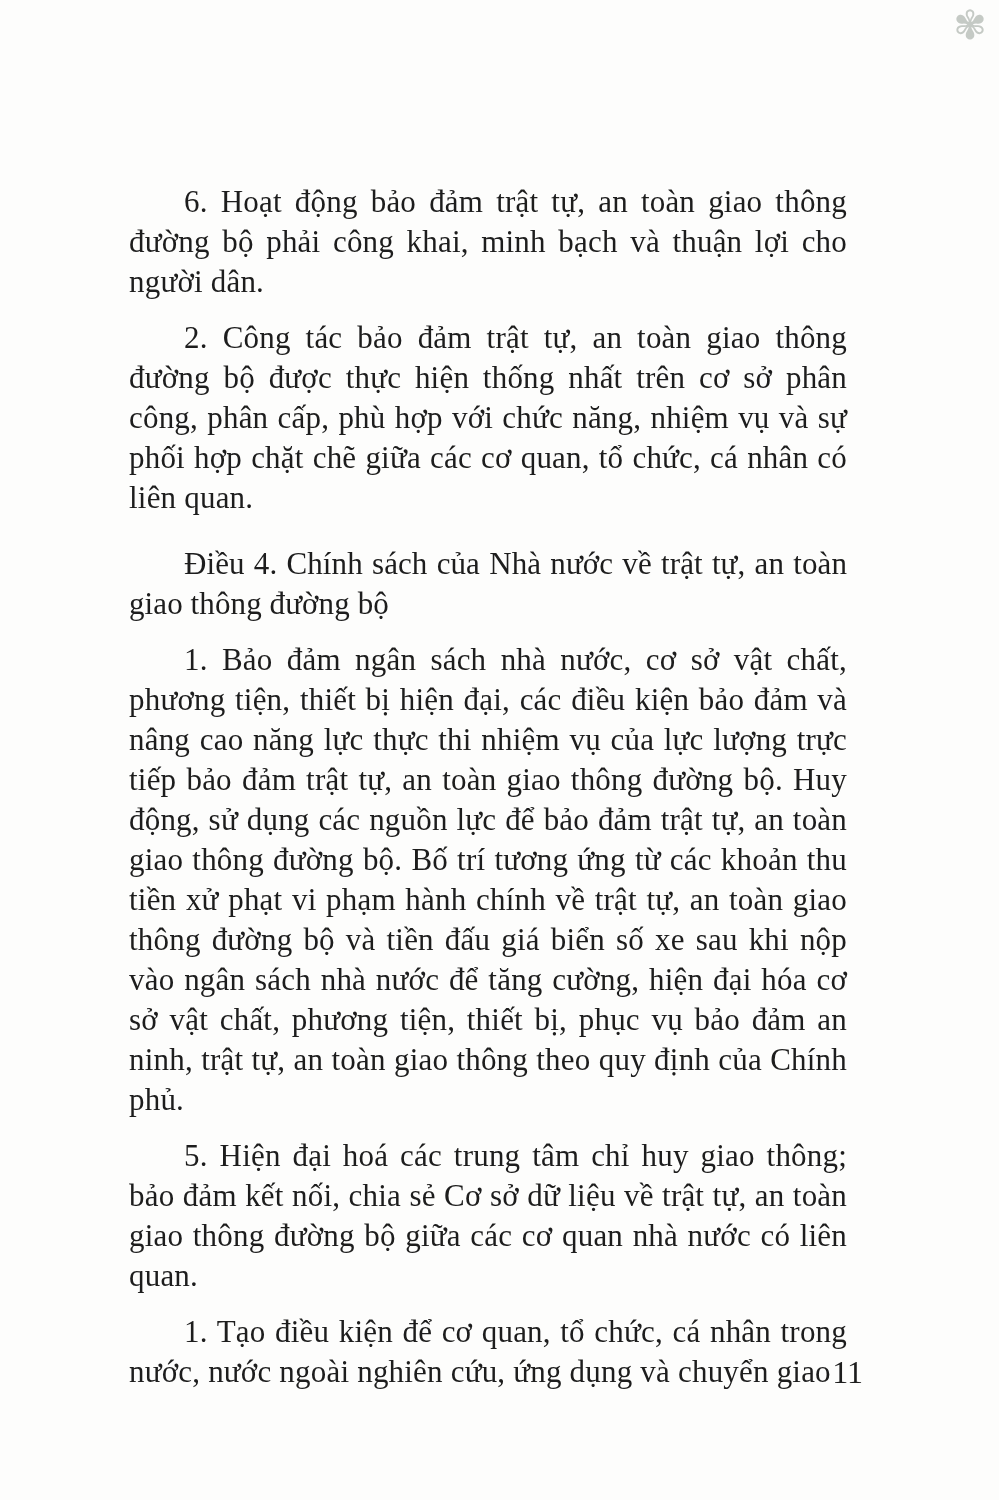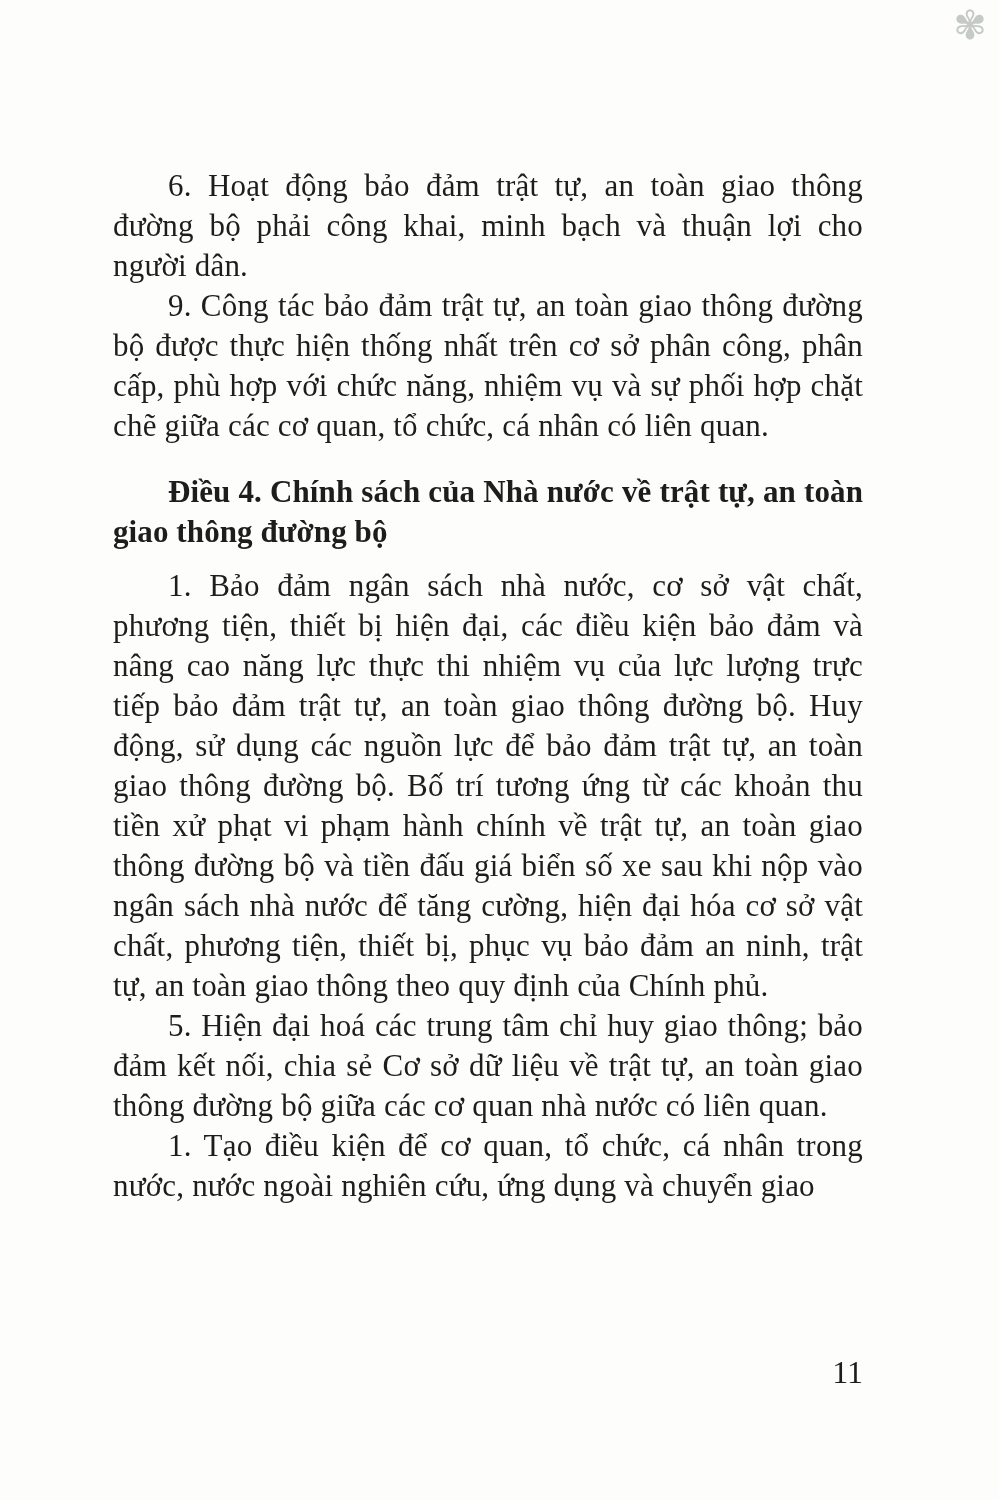--- a/index.html
+++ b/index.html
@@ -28,29 +28,29 @@
     text-align: center;
     user-select: none;
   }
   .content {
     position: absolute;
     top: 166px;
     left: 113px;
     width: 750px;
   }
   .content p {
-    margin: 0;
+    margin: 16px;
     font-size: 31px;
     line-height: 40px;
     text-align: justify;
     text-indent: 55px;
     letter-spacing: 0.2px;
   }
   .content p.heading {
-    font-weight: bold;
+    font-weight: normal;
     margin-top: 26px;
     margin-bottom: 14px;
     letter-spacing: 0.1px;
   }
   .page-number {
     position: absolute;
     top: 1336px;
     left: 113px;
     width: 750px;
     text-align: right;
@@ -61,21 +61,21 @@
 </style>
 </head>
 <body>
 
 <div class="page" style="background: rgb(253, 253, 252); color: rgb(29, 29, 29);">
 
   <div class="watermark" style="color: rgb(197, 202, 197);">✾</div>
 
   <div class="content">
     <p class="body">6. Hoạt động bảo đảm trật tự, an toàn giao thông đường bộ phải công khai, minh bạch và thuận lợi cho người dân.</p>
-    <p class="body">9. Công tác bảo đảm trật tự, an toàn giao thông đường bộ được thực hiện thống nhất trên cơ sở phân công, phân cấp, phù hợp với chức năng, nhiệm vụ và sự phối hợp chặt chẽ giữa các cơ quan, tổ chức, cá nhân có liên quan.</p>
+    <p class="body">2. Công tác bảo đảm trật tự, an toàn giao thông đường bộ được thực hiện thống nhất trên cơ sở phân công, phân cấp, phù hợp với chức năng, nhiệm vụ và sự phối hợp chặt chẽ giữa các cơ quan, tổ chức, cá nhân có liên quan.</p>
     <p class="heading">Điều 4. Chính sách của Nhà nước về trật tự, an toàn giao thông đường bộ</p>
     <p class="body">1. Bảo đảm ngân sách nhà nước, cơ sở vật chất, phương tiện, thiết bị hiện đại, các điều kiện bảo đảm và nâng cao năng lực thực thi nhiệm vụ của lực lượng trực tiếp bảo đảm trật tự, an toàn giao thông đường bộ. Huy động, sử dụng các nguồn lực để bảo đảm trật tự, an toàn giao thông đường bộ. Bố trí tương ứng từ các khoản thu tiền xử phạt vi phạm hành chính về trật tự, an toàn giao thông đường bộ và tiền đấu giá biển số xe sau khi nộp vào ngân sách nhà nước để tăng cường, hiện đại hóa cơ sở vật chất, phương tiện, thiết bị, phục vụ bảo đảm an ninh, trật tự, an toàn giao thông theo quy định của Chính phủ.</p>
     <p class="body">5. Hiện đại hoá các trung tâm chỉ huy giao thông; bảo đảm kết nối, chia sẻ Cơ sở dữ liệu về trật tự, an toàn giao thông đường bộ giữa các cơ quan nhà nước có liên quan.</p>
     <p class="body">1. Tạo điều kiện để cơ quan, tổ chức, cá nhân trong nước, nước ngoài nghiên cứu, ứng dụng và chuyển giao</p>
   </div>
 
   <div class="page-number">11</div>
 
 </div>
 

